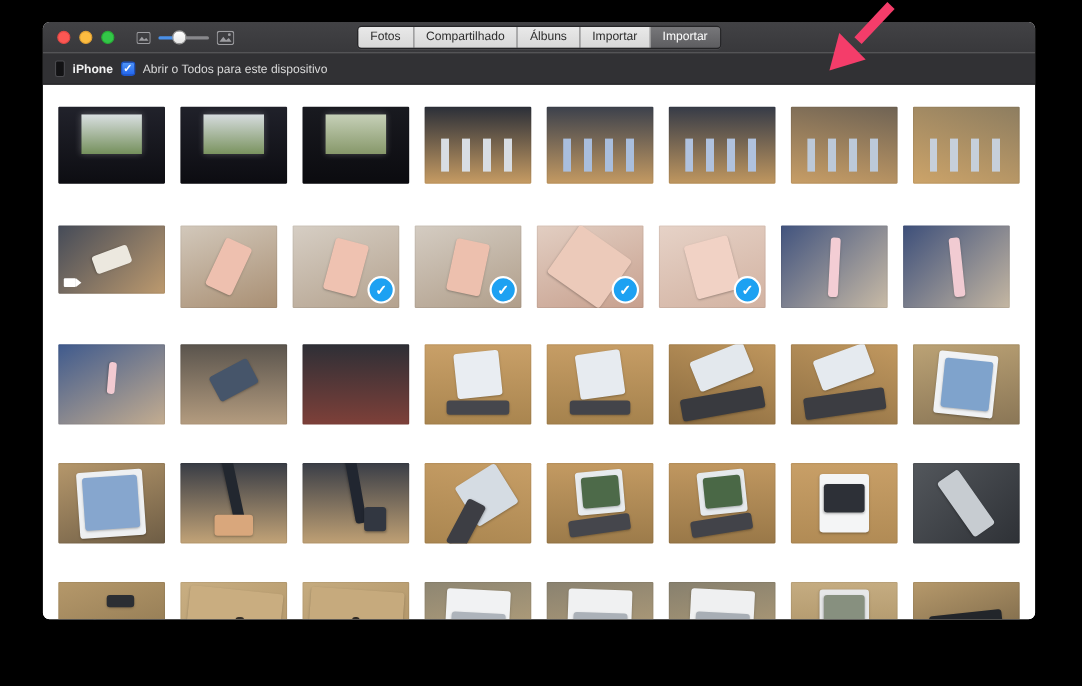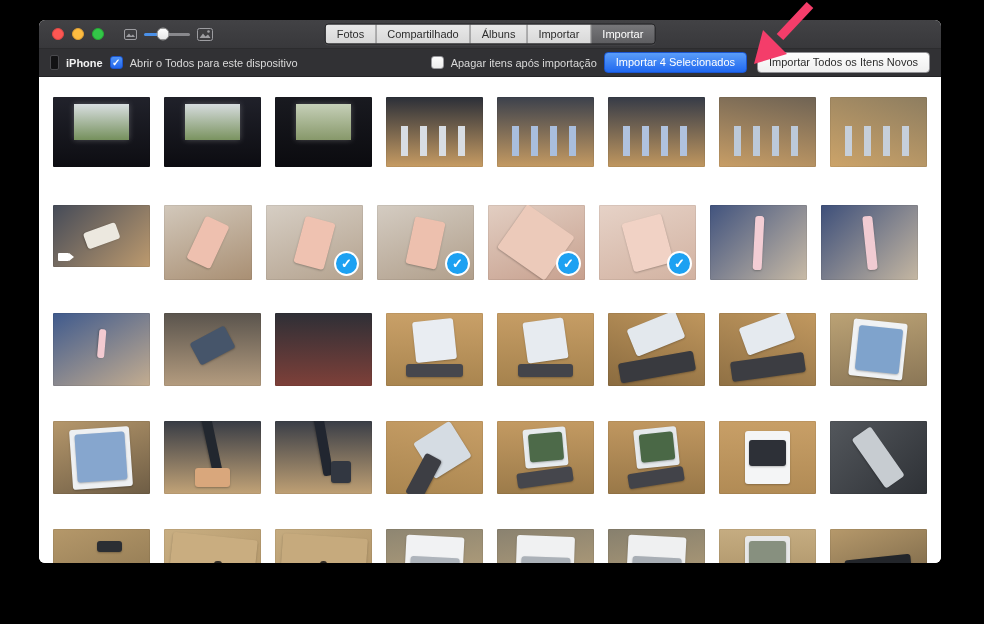--- a/index.html
+++ b/index.html
@@ -121,26 +121,20 @@
     </div>
 
     <div class="devicebar">
       <div class="dev-left">
         <span class="iphone-glyph"></span>
         <span class="dev-name">iPhone</span>
         <span class="cb checked">✓</span>
         <span>Abrir o Todos para este dispositivo</span>
       </div>
       <div class="spacer"></div>
-      <div class="dev-right">
-        <span class="cb empty"></span>
-        <span>Apagar itens após importação</span>
-        <button class="btn blue">Importar 4 Selecionados</button>
-        <button class="btn lite">Importar Todos os Itens Novos</button>
-      </div>
     </div>
 
     <div class="content" id="photo-grid">
         <div class="grid-row">
           <div class="thumb" title="keynote stage, campus aerial on screen" style="width: 97px; height: 70px; background: linear-gradient(rgb(33, 34, 43), rgb(13, 13, 18));">
             <div class="ov screen" style="background: linear-gradient(rgb(217, 223, 225), rgb(117, 144, 92));"></div>
           </div>
           <div class="thumb" title="keynote stage, campus aerial on screen" style="width: 97px; height: 70px; background: linear-gradient(rgb(32, 33, 42), rgb(12, 12, 17));">
             <div class="ov screen" style="background: linear-gradient(rgb(214, 220, 222), rgb(122, 147, 95));"></div>
           </div>

